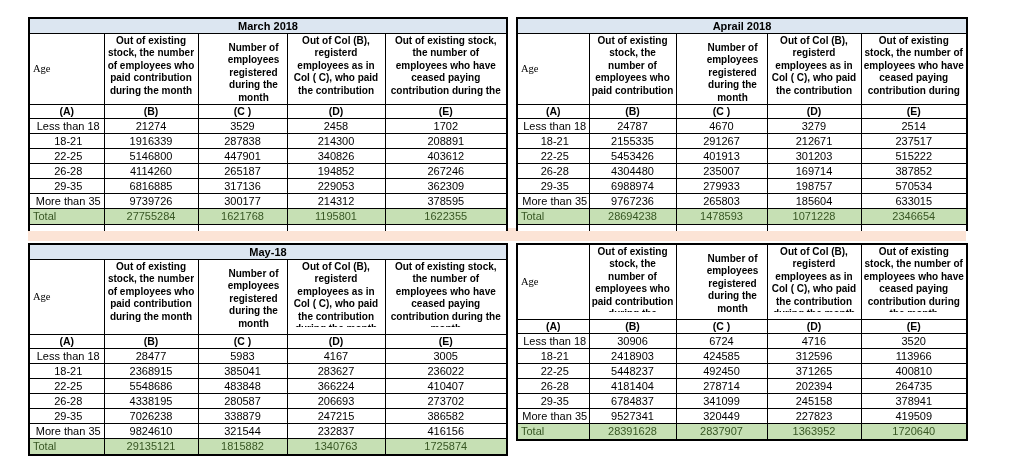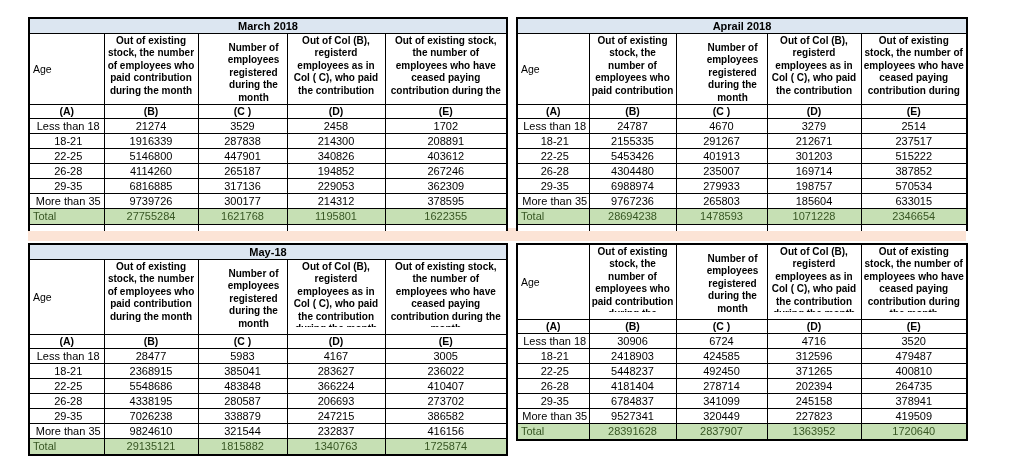--- a/index.html
+++ b/index.html
@@ -29,21 +29,21 @@
     font-size:11px;font-weight:bold;text-align:center;line-height:14px;
   }
   tr.header-row th{vertical-align:top;font-weight:bold;font-size:10px;text-align:center;}
   tr.header-row th .hclip{
     height:61px;overflow:hidden;line-height:12.4px;padding:1px 2px;
   }
   .tall tr.header-row th .hclip{height:65px;}
   tr.header-row th.age-h{
     font-weight:normal;text-align:left;vertical-align:middle;font-size:10.5px;
   }
-  tr.header-row th.age-h .hclip{display:flex;align-items:center;padding:0 0 0 3px;}
+  tr.header-row th.age-h .hclip{display:flex;align-items:center;padding:0 0 0 3px;font-family:Liberation Serif, serif;}
   tr.header-row th .pad-center{padding-top:8px;padding-left:24px;}
   tr.letters-row th{height:13px;font-size:10.5px;font-weight:bold;text-align:center;line-height:13px;}
   tbody td{height:14px;font-size:11px;text-align:center;line-height:14px;white-space:nowrap;}
   tbody td.age-col{text-align:center;padding-left:3px;}
   tr.total-row td{
     height:15px;background:var(--total-bg,#c6e0b4);
     color:var(--total-text,#375623);font-weight:normal;font-size:11px;
     text-align:center;line-height:15px;
   }
   tr.total-row td.age-col{text-align:left;padding-left:3px;}
@@ -393,21 +393,21 @@
             <td>30906</td>
             <td>6724</td>
             <td>4716</td>
             <td>3520</td>
           </tr>
           <tr>
             <td class="age-col">18-21</td>
             <td>2418903</td>
             <td>424585</td>
             <td>312596</td>
-            <td>479487</td>
+            <td>113966</td>
           </tr>
           <tr>
             <td class="age-col">22-25</td>
             <td>5448237</td>
             <td>492450</td>
             <td>371265</td>
             <td>400810</td>
           </tr>
           <tr>
             <td class="age-col">26-28</td>

